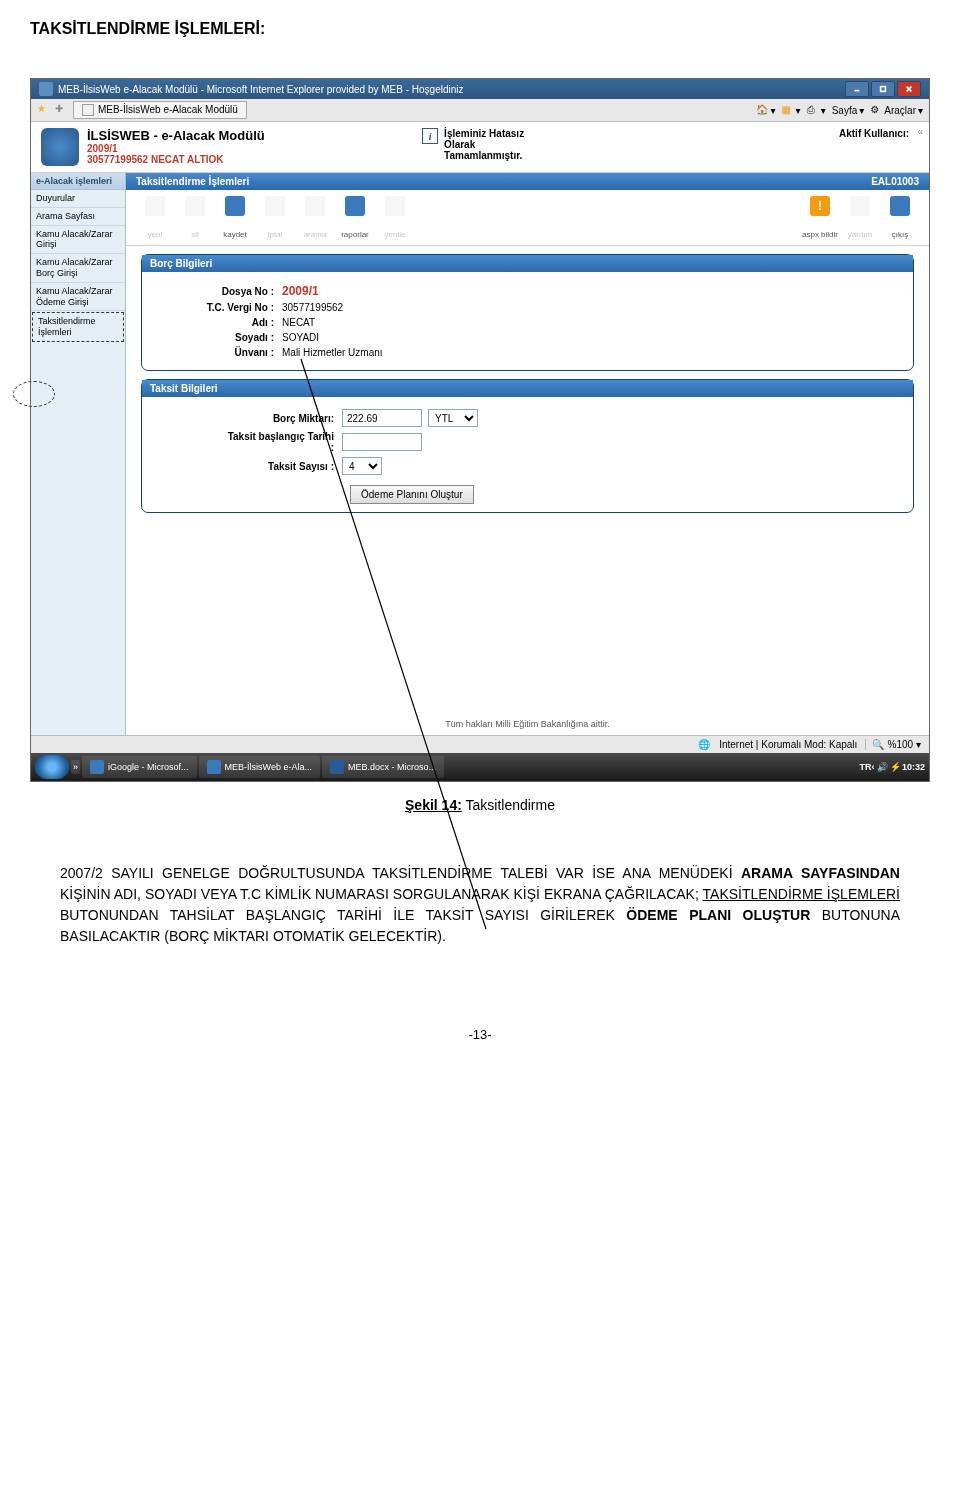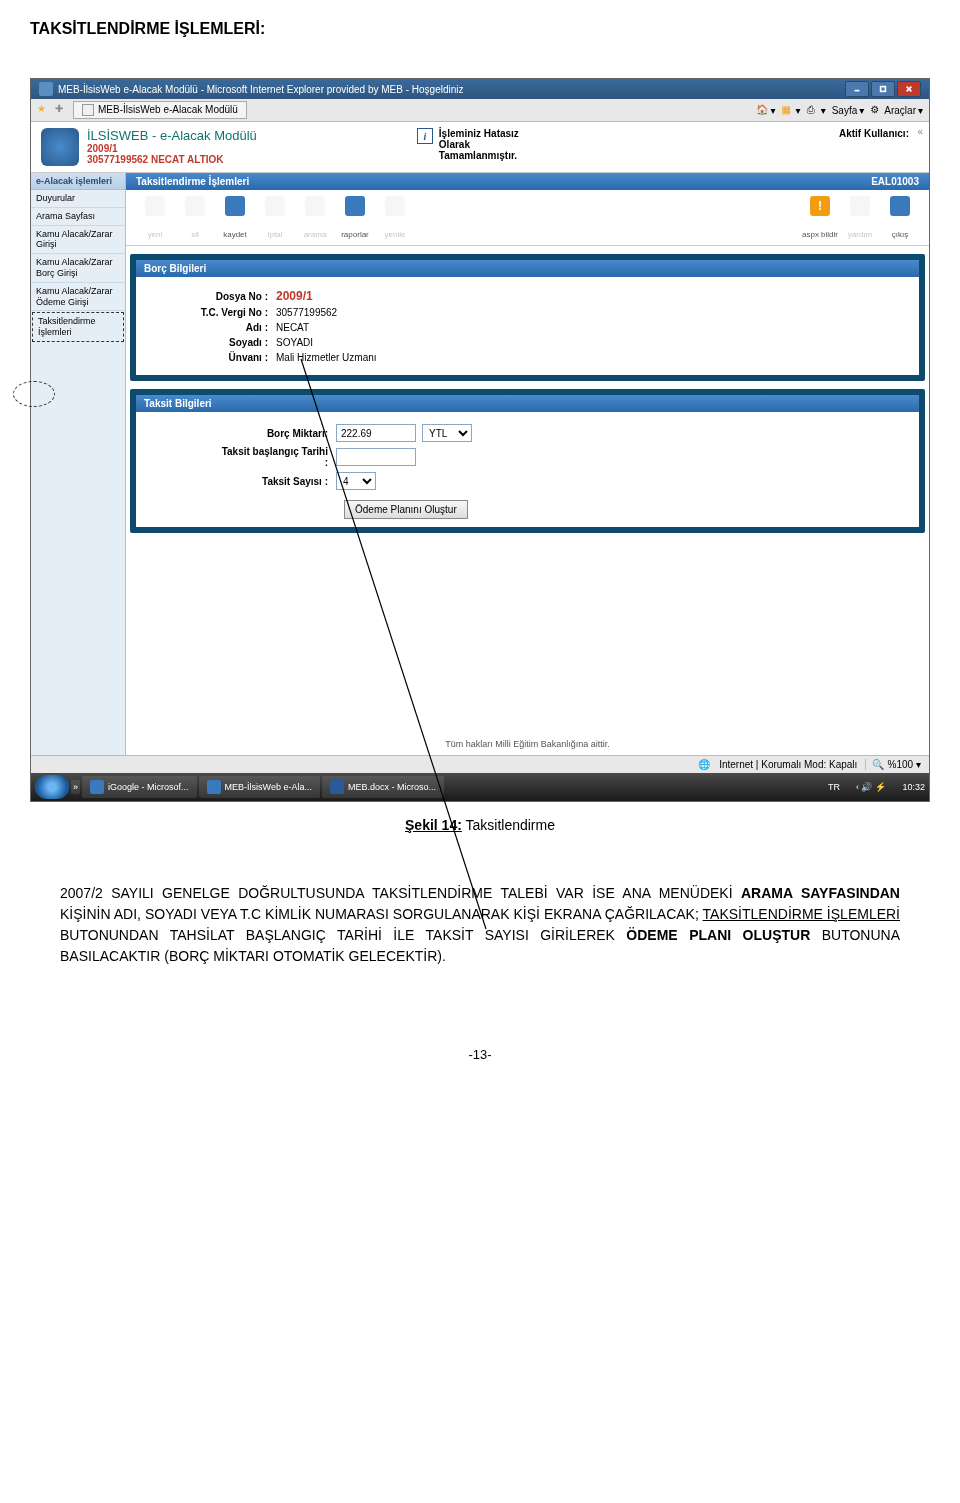--- a/index.html
+++ b/index.html
@@ -29,21 +29,21 @@
   .fav-star { width: 14px; height: 14px; color: #f5b041; }
   .tab { background: #f4f4f4; border: 1px solid #aaa; padding: 2px 8px; font-size: 10px; display: flex; gap: 4px; }
   .toolbar-right { margin-left: auto; display: flex; gap: 6px; align-items: center; font-size: 10px; }
   .tool-item { display: flex; align-items: center; gap: 2px; cursor: pointer; }
   .mini-icon { width: 12px; height: 12px; }
   
   .content-area { background: #fff; position: relative; }
   .app-header { display: flex; padding: 6px 10px; align-items: flex-start; border-bottom: 1px solid #ccc; }
   .logo { width: 38px; height: 38px; background: radial-gradient(circle, #4a8acc, #2a5a8c); border-radius: 6px; margin-right: 8px; }
   .app-title-block { flex: 0 0 auto; }
-  .app-title { font-weight: normal; color: #0f766e; font-size: 13px; }
+  .app-title { font-weight: bold; color: #000000; font-size: 13px; }
   .app-subinfo { font-size: 10px; font-weight: bold; }
   .app-subinfo .red { color: #c0392b; }
   .status-block { margin: 0 auto; text-align: left; font-size: 10px; font-weight: bold; display: flex; gap: 6px; align-items: flex-start; }
   .info-icon { width: 16px; height: 16px; border: 1px solid #2a5a8c; background: #fff; color: #2a5a8c; display: flex; align-items: center; justify-content: center; font-style: italic; font-family: serif; font-weight: bold; }
   .active-user { margin-left: auto; font-weight: bold; font-size: 10px; padding-right: 10px; }
   .chevron-toggle { position: absolute; right: 6px; top: 4px; color: #888; }
   
   .main-layout { display: flex; }
   .sidebar { width: 95px; background: #e6eef5; border-right: 1px solid #a8c0d8; font-size: 9px; }
   .sidebar-h { background: linear-gradient(#d0dff0, #b8cfe6); padding: 3px 5px; font-weight: bold; border-bottom: 1px solid #a8c0d8; color: #2a4a6a; }
@@ -63,21 +63,21 @@
   .ico-kaydet { background: #3a7abc; }
   .ico-iptal { background: #e8e8e8; }
   .ico-arama { background: #e8e8e8; }
   .ico-raporlar { background: #3a7abc; }
   .ico-yenile { background: #e8e8e8; }
   .ico-warn { background: #f39c12; position: relative; }
   .ico-warn::after { content: "!"; position: absolute; left: 50%; top: 50%; transform: translate(-50%,-50%); color: #fff; font-weight: bold; font-size: 12px; }
   .ico-help { background: #e8e8e8; }
   .ico-exit { background: #3a7abc; }
   
-  .panel { margin: 8px 4px; border: 6px solid #0c4a6e; border-radius: 2px; }
+  .panel { margin: 8px 15px; border: 1px solid #0c4a6e; border-radius: 7px; }
   .panel-h { background: linear-gradient(#4a8acc, #2a6aac); color: #fff; padding: 3px 8px; font-size: 10px; font-weight: bold; }
   .panel-body { padding: 8px 20px; font-size: 10px; }
   .frow { display: flex; align-items: center; margin: 4px 0; }
   .flabel { width: 120px; text-align: right; font-weight: bold; padding-right: 8px; }
   .fvalue { }
   .fvalue.red { color: #c0392b; font-weight: bold; font-size: 12px; }
   .finput { border: 1px solid #8aa6c1; padding: 2px 4px; font-size: 10px; width: 80px; height: 18px; background: #fff; }
   .fselect { border: 1px solid #8aa6c1; padding: 1px 2px; font-size: 10px; height: 18px; background: #fff; }
   .fbtn { border: 1px solid #888; background: linear-gradient(#f8f8f8, #ddd); padding: 3px 10px; font-size: 10px; cursor: pointer; margin-left: 128px; margin-top: 6px; }
   
@@ -85,21 +85,21 @@
   
   .status-bar { background: #e8e8e8; border-top: 1px solid #bbb; padding: 3px 8px; display: flex; align-items: center; font-size: 10px; gap: 10px; }
   .status-right { margin-left: auto; display: flex; gap: 8px; align-items: center; }
   .zoom-box { border-left: 1px solid #bbb; padding-left: 6px; }
   
   .taskbar { background: linear-gradient(#4a4a4a, #1a1a1a); height: 28px; display: flex; align-items: center; padding: 0 4px; gap: 2px; }
   .start-btn { width: 34px; height: 24px; background: radial-gradient(circle, #6ab5f5 20%, #1a5a9a 70%); border-radius: 12px; }
   .task-item { background: rgba(255,255,255,0.1); color: #fff; font-size: 9px; padding: 4px 8px; border-radius: 2px; display: flex; align-items: center; gap: 4px; }
   .task-ie { width: 14px; height: 14px; background: #3a7abc; border-radius: 2px; }
   .task-word { width: 14px; height: 14px; background: #2a5a9a; border-radius: 2px; }
-  .sys-tray { margin-left: auto; color: #fff; font-size: 9px; display: flex; gap: 16px; align-items: center; }
+  .sys-tray { margin-left: auto; color: #fff; font-size: 9px; display: flex; gap: 0; align-items: center; font-weight: bold; }
   
   .arrow-line { position: absolute; pointer-events: none; }
   
   .figure-caption { text-align: center; font-size: 14px; margin: 15px 30px; }
   .figure-caption .u { text-decoration: underline; font-weight: bold; }
   
   .body-text { margin: 50px 60px 20px; font-size: 14px; text-align: justify; line-height: 1.5; }
   .body-text .u { text-decoration: underline; }
   .body-text strong { font-weight: bold; }
   

